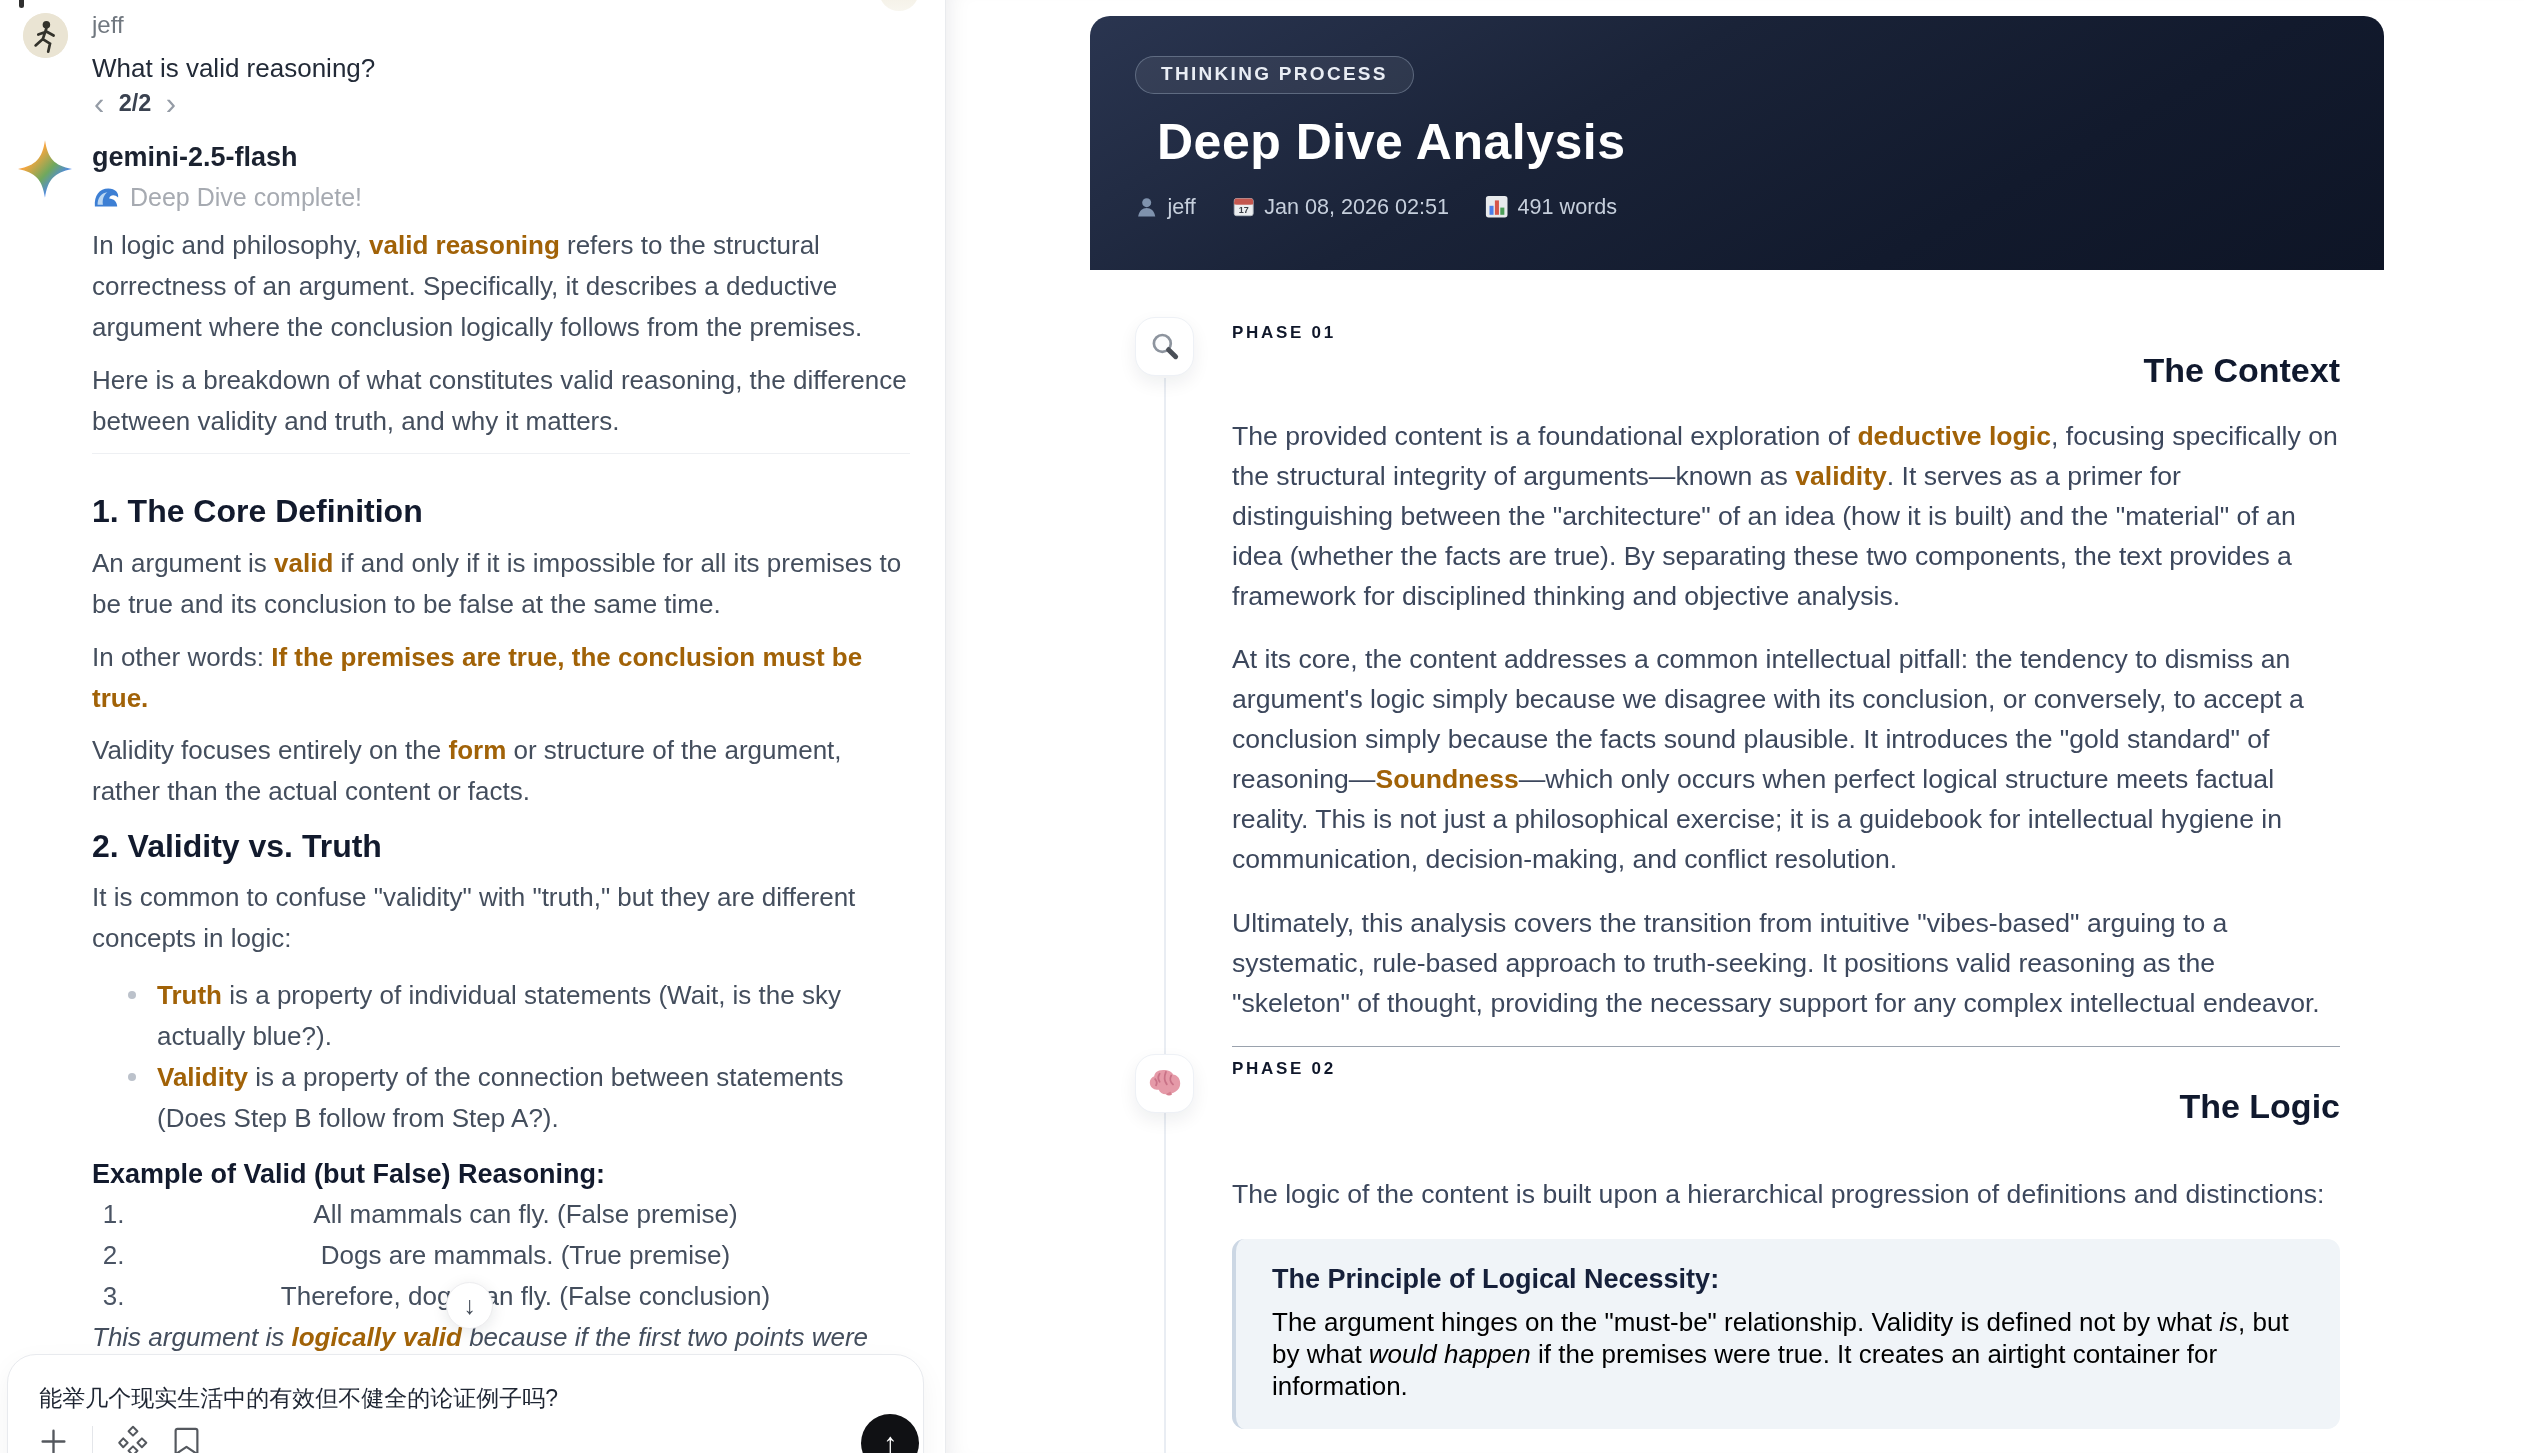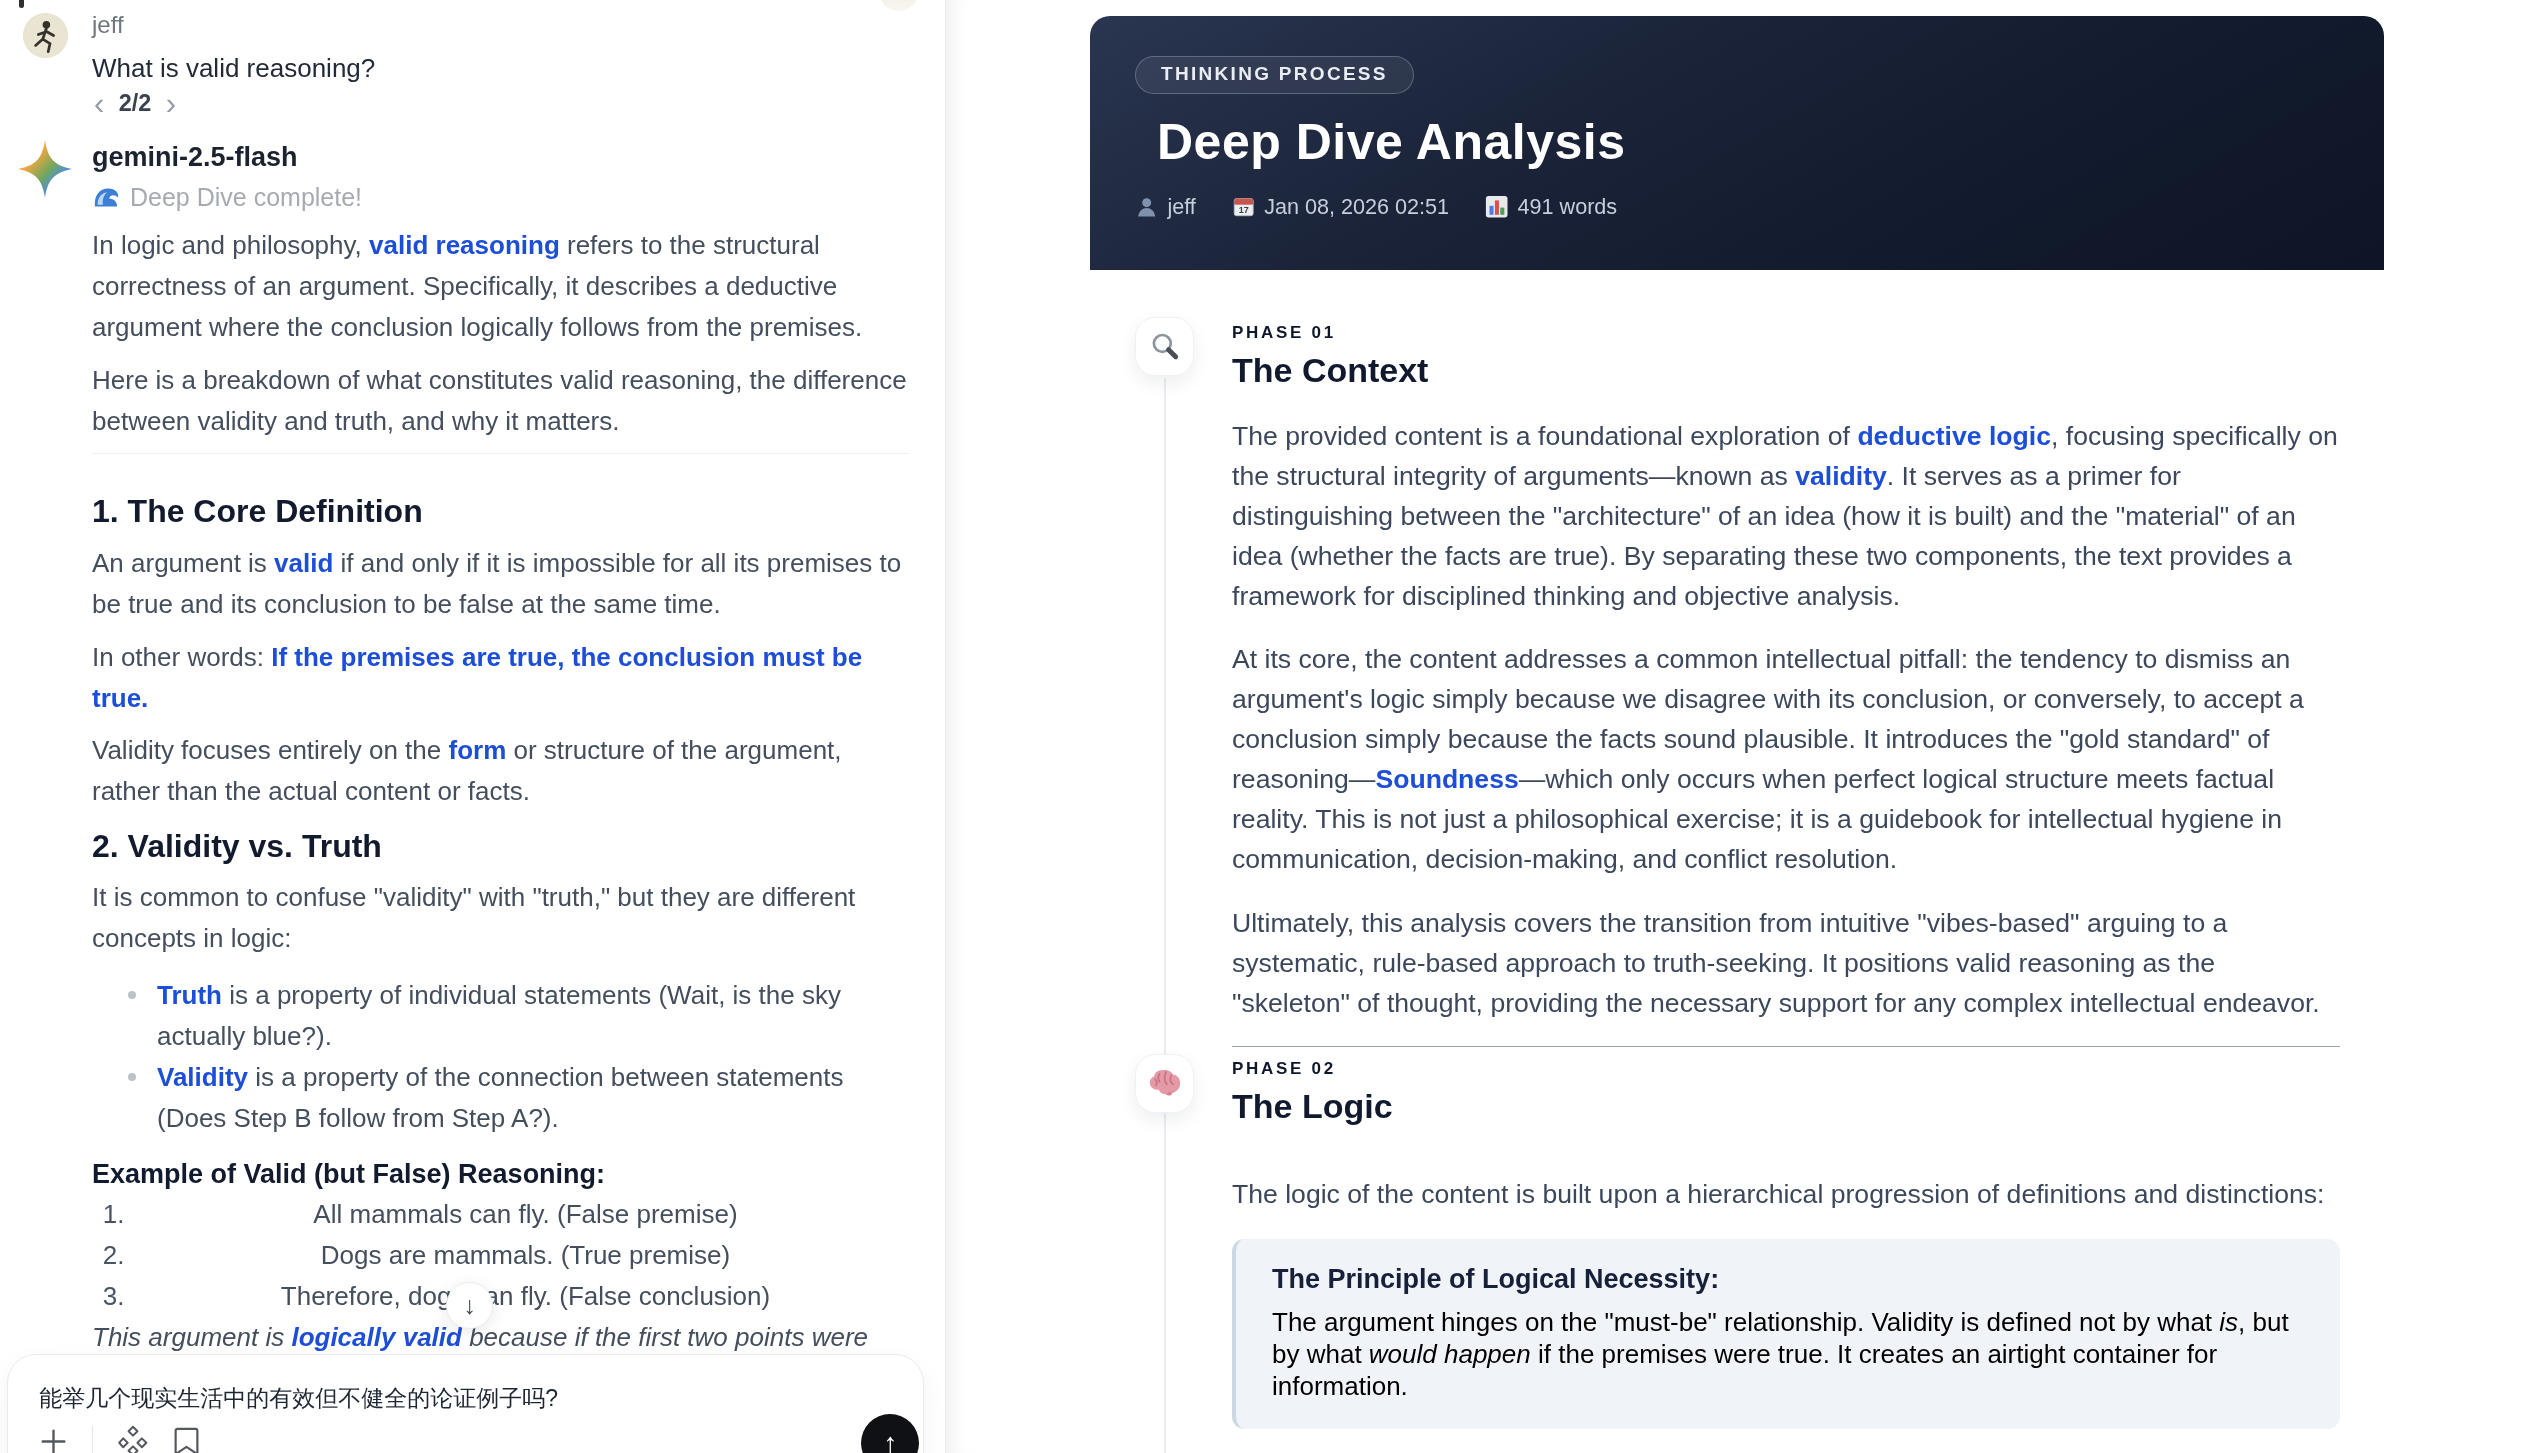--- a/index.html
+++ b/index.html
@@ -4,21 +4,21 @@
 <style>
   * { box-sizing: border-box; }
   html,body { margin:0; padding:0; }
   body {
     width:2525px; height:1453px; overflow:hidden; background:#ffffff;
     font-family:"Liberation Sans", sans-serif;
     -webkit-font-smoothing:antialiased;
   }
   .app { position:relative; width:2525px; height:1453px; overflow:hidden; }
 
-  .b { font-weight:700; color:#1d4ed8; }
+  .b { font-weight:700; color:#a16207; }
   .i { font-style:italic; }
 
   
   .chat { position:absolute; left:0; top:0; width:945px; height:1453px; background:#fff; }
 
   .top-dash { position:absolute; left:19px; top:0; width:5.4px; height:8px; background:#2f2f2f; border-radius:0 0 2.7px 2.7px; }
   .top-peek { position:absolute; left:879px; top:-29px; width:40px; height:40px; border-radius:50%;
               background:linear-gradient(180deg,#efe9d9,#f8f6ef); }
 
   .avatar { position:absolute; left:22.5px; top:12.6px; width:45px; height:45px; border-radius:50%;
@@ -77,21 +77,21 @@
   .phase-ico { position:absolute; left:189px; width:59px; height:59px; border-radius:20px; background:#fff;
       border:1.8px solid #eef1f6; box-shadow:0 7.2px 18px rgba(15,23,42,0.07);
       display:flex; align-items:center; justify-content:center; z-index:2; }
   .phase-ico.p1 { top:317px; }
   .phase-ico.p2 { top:1054px; }
 
   .phase { position:absolute; left:286px; width:1108px; }
   .phase.ph1 { top:321px; }
   .phase.ph2 { top:1057px; }
   .phase-label { font-size:17px; line-height:23.4px; font-weight:800; color:#0f172a; letter-spacing:2.7px; }
-  .phase-title { font-size:34px; line-height:41px; font-weight:800; color:#10192e; margin-top:5.4px; }
+  .phase-title { font-size:34px; line-height:41px; font-weight:800; color:#10192e; margin-top:5.4px;text-align:right; }
   .phase .body { margin-top:25px; font-size:26.6px; line-height:40px; color:#3c475c; }
   .phase .body p { margin:0 0 23.4px; }
   .phase hr { border:none; border-top:0.9px solid #9aa2ad; margin:9px 0 0; }
   .ph2 .body { margin-top:47px; }
 
   .callout { background:#f0f4f8; border-left:4.5px solid #ccd7e4; border-radius:12.6px; padding:25px 36px 27px; margin-top:25px; }
   .callout-heading { font-size:27px; line-height:31px; font-weight:800; color:#16203a; }
   .callout-body { margin-top:10.8px; font-size:26px; line-height:32px; color:#000000; }
 
   svg { display:block; }

